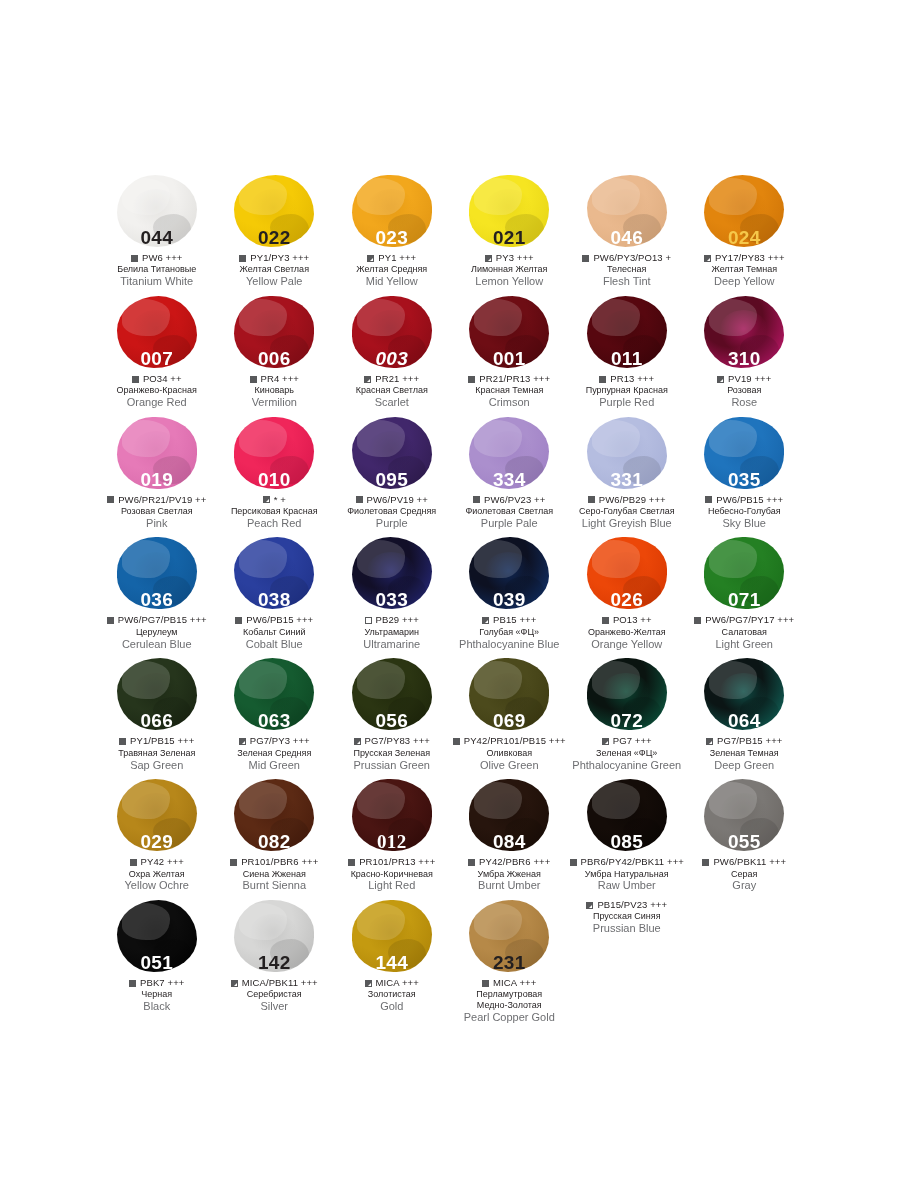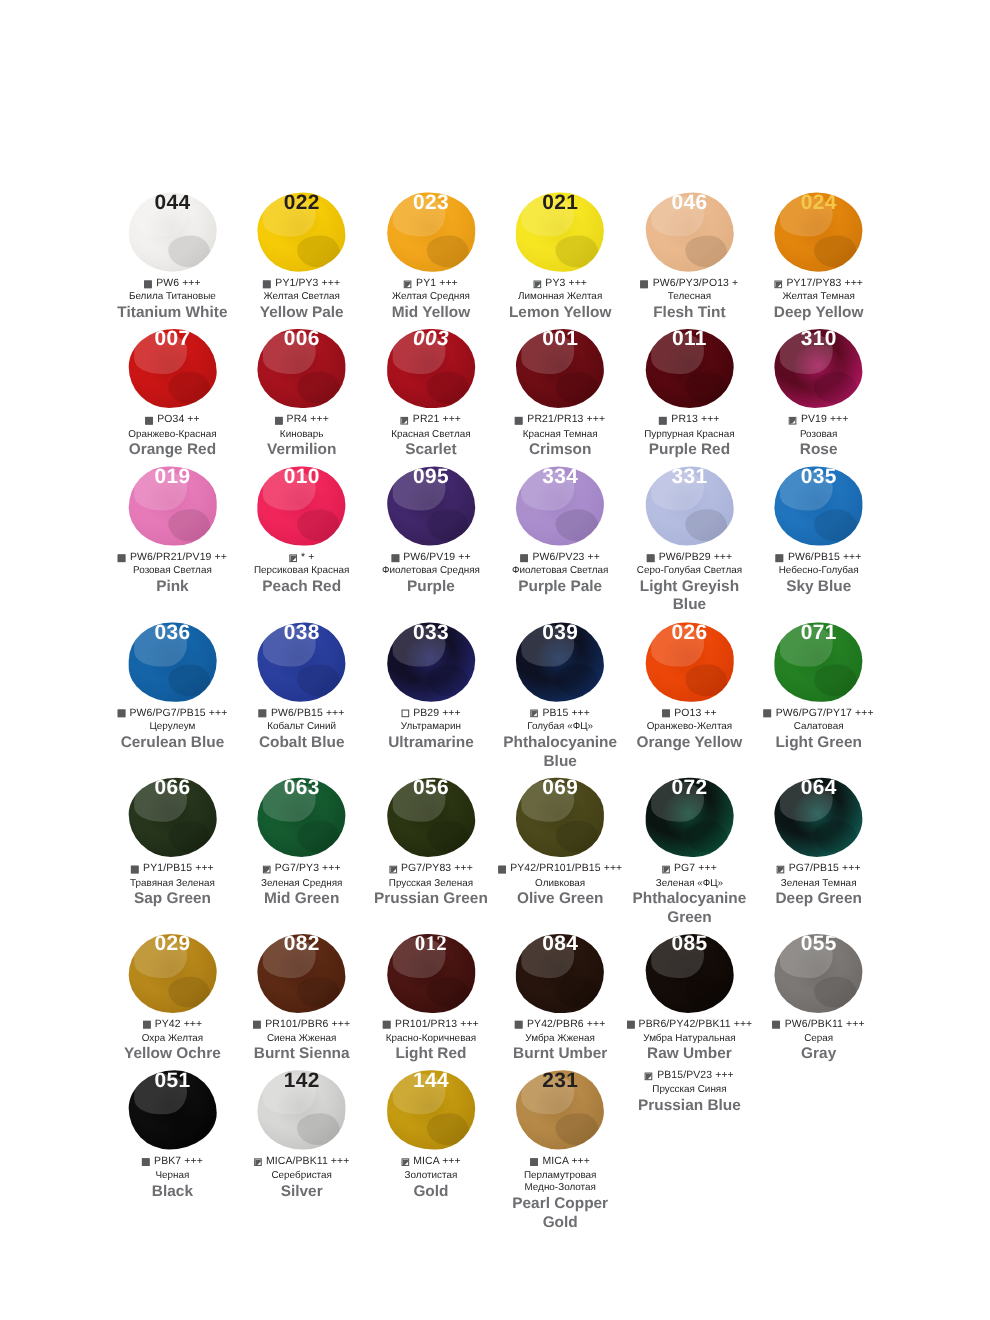--- a/index.html
+++ b/index.html
@@ -40,21 +40,21 @@
     height: 78px;
     display: flex;
     align-items: center;
     justify-content: center;
   }
   .blob {
     position: relative;
     width: 80px;
     height: 72px;
     display: flex;
-    align-items: flex-start;
+    align-items: flex-end;
     justify-content: center;
     border-radius: 48% 52% 50% 50% / 52% 48% 52% 48%;
     overflow: hidden;
   }
   .blob .sheen {
     position: absolute;
     left: 6%;
     top: 4%;
     width: 60%;
     height: 52%;
@@ -131,25 +131,24 @@
     letter-spacing: 0.1px;
   }
   .name-ru {
     font-size: 9px;
     color: #231f20;
     line-height: 1.22;
     margin-top: 1px;
     white-space: pre-line;
   }
   .name-en {
-    font-size: 14px;
+    font-size: 11px;
     color: #6d6e71;
     line-height: 1.22;
     white-space: pre-line;
-    font-weight: bold;
   }
 </style>
 </head>
 <body>
 
 <div id="sheet">
   <div id="grid">
       <div class="cell">
         <div class="blob-wrap">
           <div class="blob" style="background: radial-gradient(at 34% 28%, rgb(242, 241, 239) 0%, rgb(242, 241, 239) 42%, rgb(220, 219, 216) 100%); border-radius: 48% 52% 50% 50% / 52% 48%;">

